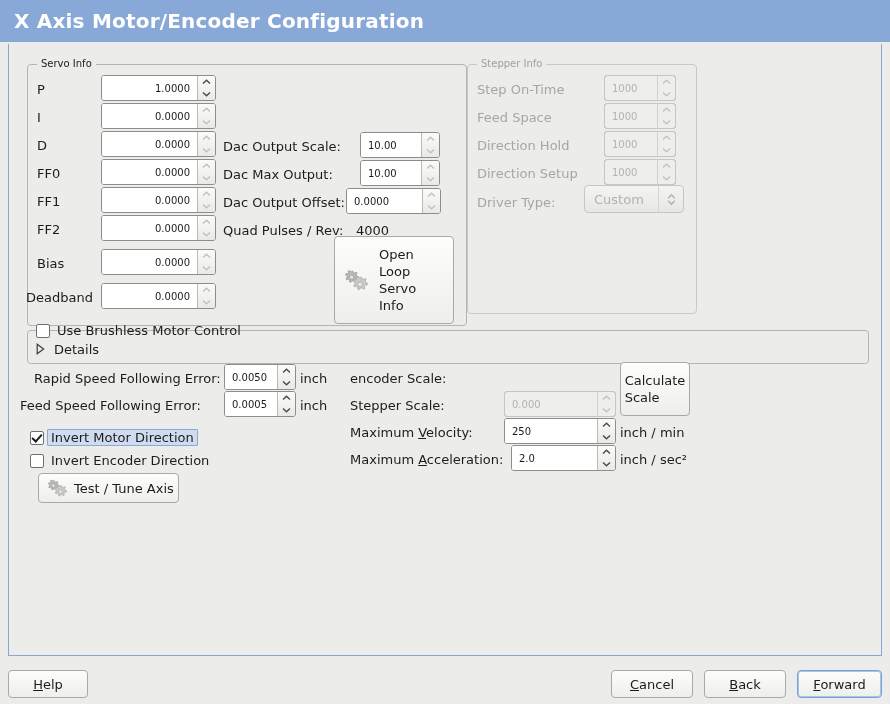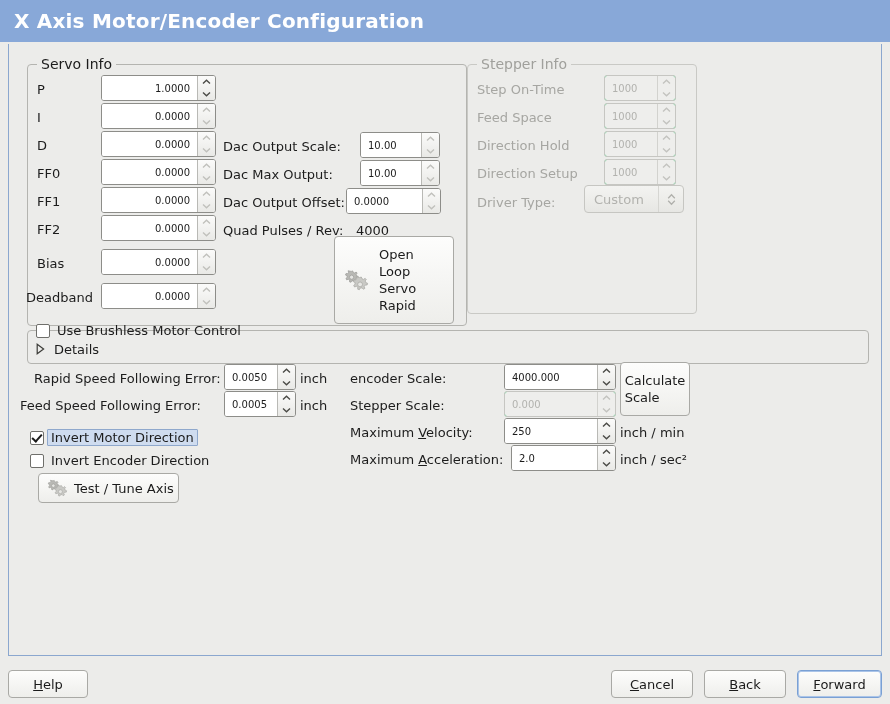--- a/index.html
+++ b/index.html
@@ -52,21 +52,21 @@
     box-sizing: border-box;
     border: 1px solid #b4b4b0;
     border-radius: 4px;
   }
   .groupframe > .legend {
     position: absolute;
     top: -9px;
     left: 9px;
     background: #ececea;
     padding: 0 4px;
-    font-size: 14px;
+    font-size: 10px;
     line-height: 16px;
     white-space: nowrap;
   }
   .legend.disabled { color: #a0a09c; }
 
   
   .lbl {
     position: absolute;
     font-size: 13px;
     line-height: 16px;
@@ -442,21 +442,21 @@
         <g fill="#c9c9c5" stroke="#a6a6a2" stroke-width="0.7">
           <path d="M16.6 9.6l1.7-.6.7 1.8 1.7.6 1.4-1.1 1.2 1.2-1.1 1.4.6 1.7 1.8.7-.5 1.7-1.9.1-1 1.4.7 1.8-1.5 1-1.3-1.4-1.8.1-.9 1.7-1.7-.5.1-1.9-1.4-1-1.8.7-.9-1.6 1.4-1.2-.1-1.8-1.8-.8.6-1.7 1.9.1 1-1.4-.6-1.8z"></path>
           <circle cx="17.1" cy="16.4" r="2.4" fill="#e6e6e3"></circle>
         </g>
       </svg>
     </span>
     <span class="btn-lines">
       <span>Open</span>
       <span>Loop</span>
       <span>Servo</span>
-      <span>Rapid</span>
+      <span>Info</span>
     </span>
   </div>
 
   <div class="groupframe" style="left:458px; top:20px; width:230px; height:250px; border-color:#c9c9c5;">
     <span class="legend disabled">Stepper Info</span>
   </div>
 
   <span class="lbl dim" style="left:468px; top:38px;">Step On-Time</span>
   <span class="lbl dim" style="left:468px; top:66px;">Feed Space</span>
   <span class="lbl dim" style="left:468px; top:94px;">Direction Hold</span>
@@ -604,35 +604,20 @@
         <g fill="#c9c9c5" stroke="#a6a6a2" stroke-width="0.7">
           <path d="M16.6 9.6l1.7-.6.7 1.8 1.7.6 1.4-1.1 1.2 1.2-1.1 1.4.6 1.7 1.8.7-.5 1.7-1.9.1-1 1.4.7 1.8-1.5 1-1.3-1.4-1.8.1-.9 1.7-1.7-.5.1-1.9-1.4-1-1.8.7-.9-1.6 1.4-1.2-.1-1.8-1.8-.8.6-1.7 1.9.1 1-1.4-.6-1.8z"></path>
           <circle cx="17.1" cy="16.4" r="2.4" fill="#e6e6e3"></circle>
         </g>
       </svg>
     </span>
     <span>Test / Tune Axis</span>
   </div>
 
   <span class="lbl" style="left:341px; top:327px;">encoder Scale:</span>
-  <div class="spin left" style="left:495px; top:320px; width:112px;">
-    <div class="val">4000.000</div>
-    <div class="btns">
-      <div>
-          <svg width="9" height="6" viewBox="0 0 9 6">
-            <path d="M1 4.5 L4.5 1.3 L8 4.5" fill="none" stroke="#4a4a46" stroke-width="1.4"></path>
-          </svg>
-        </div>
-      <div>
-          <svg width="9" height="6" viewBox="0 0 9 6">
-            <path d="M1 1.5 L4.5 4.7 L8 1.5" fill="none" stroke="#4a4a46" stroke-width="1.4"></path>
-          </svg>
-        </div>
-    </div>
-  </div>
 
   <span class="lbl" style="left:341px; top:354px;">Stepper Scale:</span>
   <div class="spin left disabled" style="left:495px; top:347px; width:112px;">
     <div class="val">0.000</div>
     <div class="btns">
       <div>
           <svg width="9" height="6" viewBox="0 0 9 6">
             <path d="M1 4.5 L4.5 1.3 L8 4.5" fill="none" stroke="#c3c3bf" stroke-width="1.4"></path>
           </svg>
         </div>

